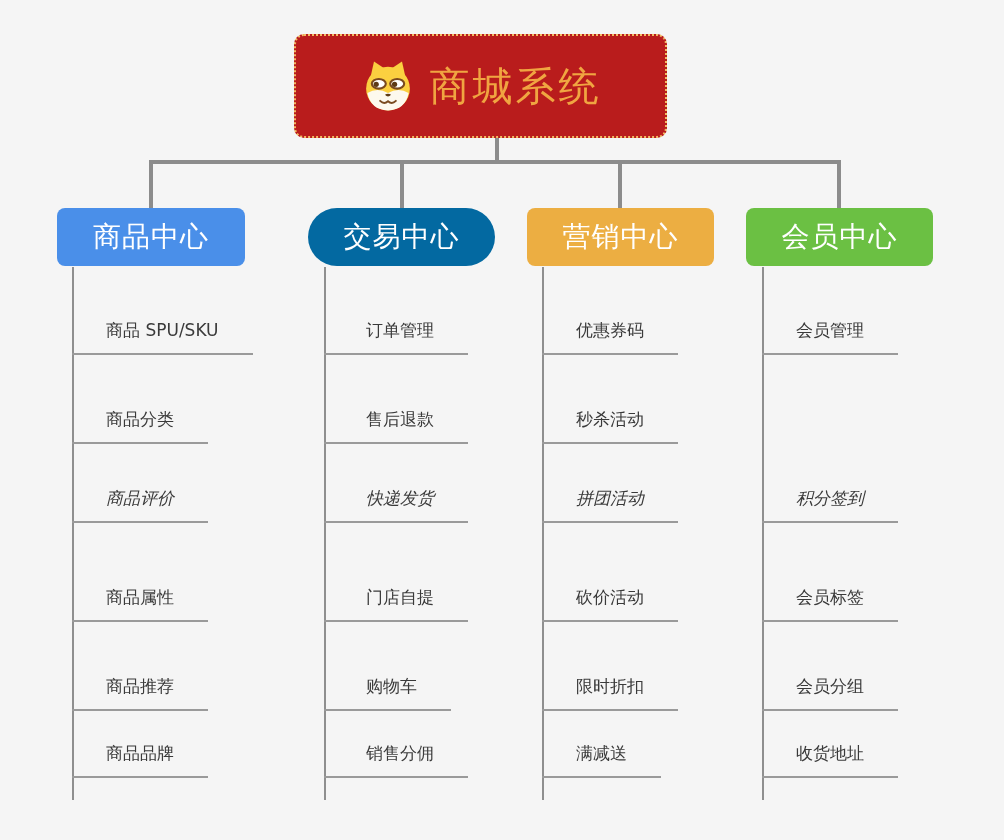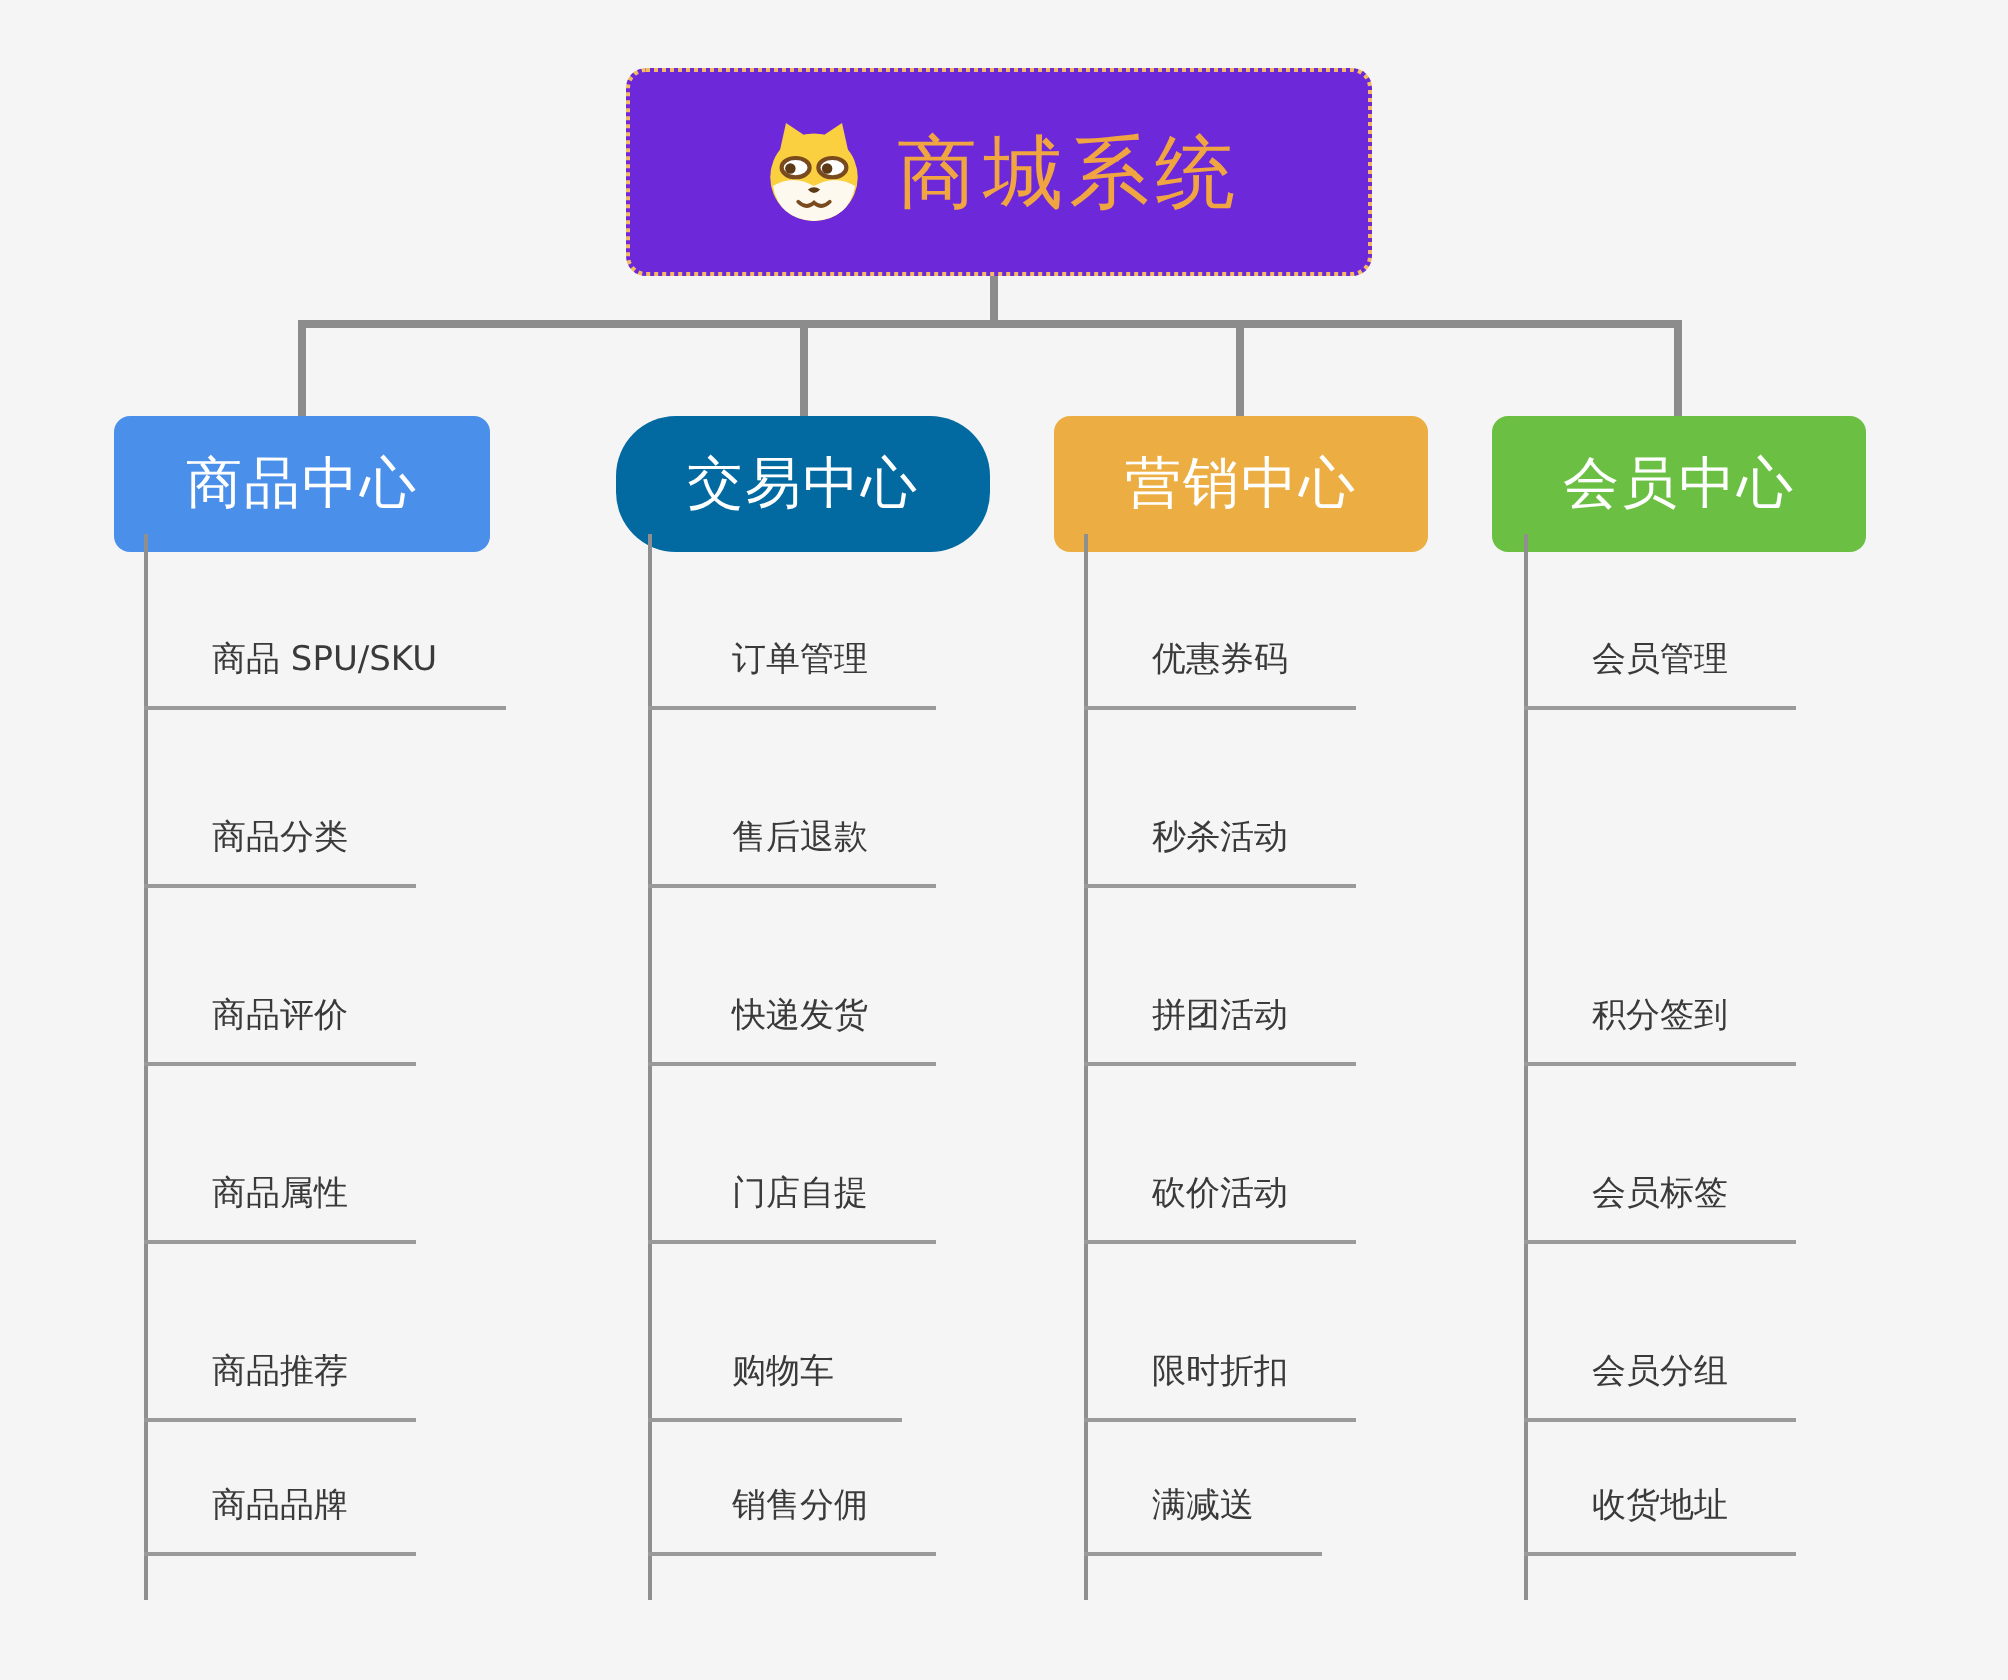--- a/index.html
+++ b/index.html
@@ -2,52 +2,52 @@
 <html><head>
 <meta charset="utf-8">
 <style>
   html,body{margin:0;padding:0;background:#f5f5f5;}
   #canvas{
     position:relative;width:1004px;height:840px;background:#f5f5f5;overflow:hidden;
     font-family:"DejaVu Sans","Liberation Sans",sans-serif;
   }
   
   .root-node{
-    position:absolute;left:313px;top:34px;width:373px;height:104px;
-    background:#6d28d9;border:2px dotted #f3bc63;border-radius:10px;
+    position:absolute;left:294px;top:34px;width:373px;height:104px;
+    background:#b91c1c;border:2px dotted #f3bc63;border-radius:10px;
     box-sizing:border-box;display:flex;align-items:center;justify-content:center;gap:14px;
   }
   .root-title{font-size:40px;letter-spacing:3px;color:#f0a541;white-space:nowrap;}
   .root-icon{width:56px;height:56px;flex:0 0 auto;}
   
   .line{position:absolute;background:#8c8c8c;}
   .stub  {left:495px;top:138px;width:4px;height:24px;}
   .bus   {left:149px;top:160px;width:692px;height:4px;}
   .drop  {top:160px;width:4px;height:50px;}
   .drop.d0{left:149px;} .drop.d1{left:400px;} .drop.d2{left:618px;} .drop.d3{left:837px;}
   
   .branch{
-    position:absolute;top:208px;height:68px;border-radius:8px;
+    position:absolute;top:208px;height:58px;border-radius:8px;
     display:flex;align-items:center;justify-content:center;
     color:#ffffff;font-size:28px;letter-spacing:1px;white-space:nowrap;cursor:default;
   }
   .branch.b0{left:57px;width:188px;background:#4a8fe9;}
   .branch.b1{left:308px;width:187px;background:#ea5a54;}
   .branch.b2{left:527px;width:187px;background:#ecae42;}
   .branch.b3{left:746px;width:187px;background:#6bc043;}
   
   .vline{position:absolute;top:267px;height:533px;width:2px;background:#8f8f8f;}
   .vline.c0{left:72px;} .vline.c1{left:324px;} .vline.c2{left:542px;} .vline.c3{left:762px;}
   .leaf{
     position:absolute;box-sizing:border-box;white-space:nowrap;
     padding:0 34px 9px 34px;border-bottom:2px solid #9a9a9a;
     font-size:17px;line-height:28px;color:#3a3a3a;
   }
   .leaf.c0{left:72px;} .leaf.c1{left:324px;padding-left:42px;} .leaf.c2{left:542px;} .leaf.c3{left:762px;}
-  .leaf.r0{top:316px;} .leaf.r1{top:405px;} .leaf.r2{top:494px;}
+  .leaf.r0{top:316px;} .leaf.r1{top:405px;} .leaf.r2{top:484px;font-style:italic;}
   .leaf.r3{top:583px;} .leaf.r4{top:672px;} .leaf.r5{top:739px;}
 </style>
 </head>
 <body>
 
 <div id="canvas">
 
   <div class="root-node">
     <svg class="root-icon" viewBox="0 0 64 64" aria-hidden="true">
       <path d="M12 22 L16 4 L28 12 Z" fill="#fbd040"></path>

